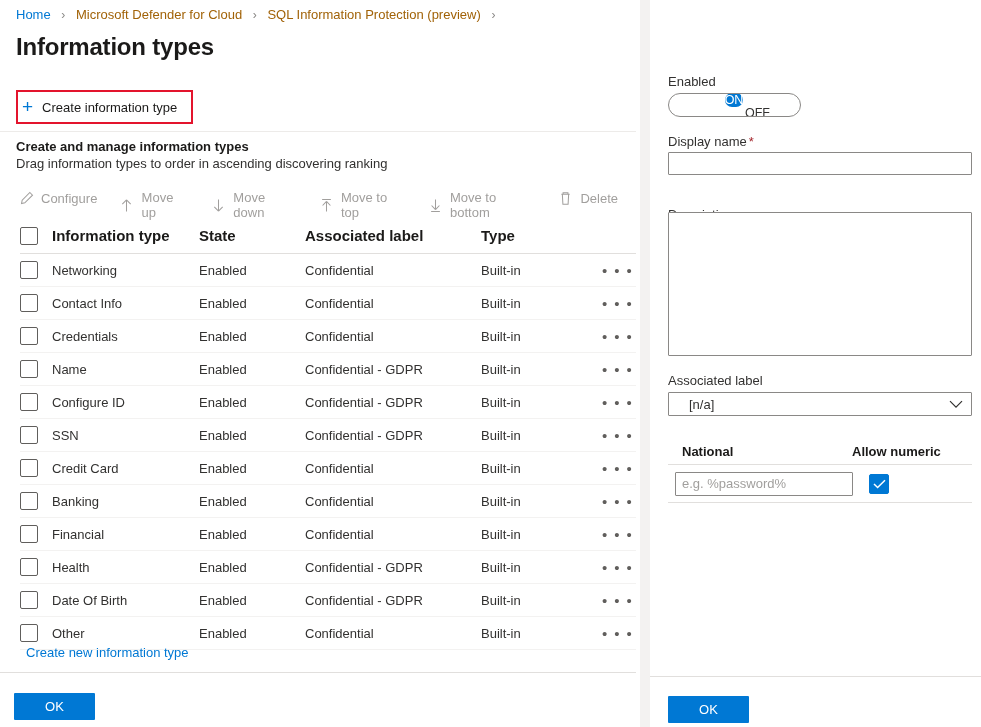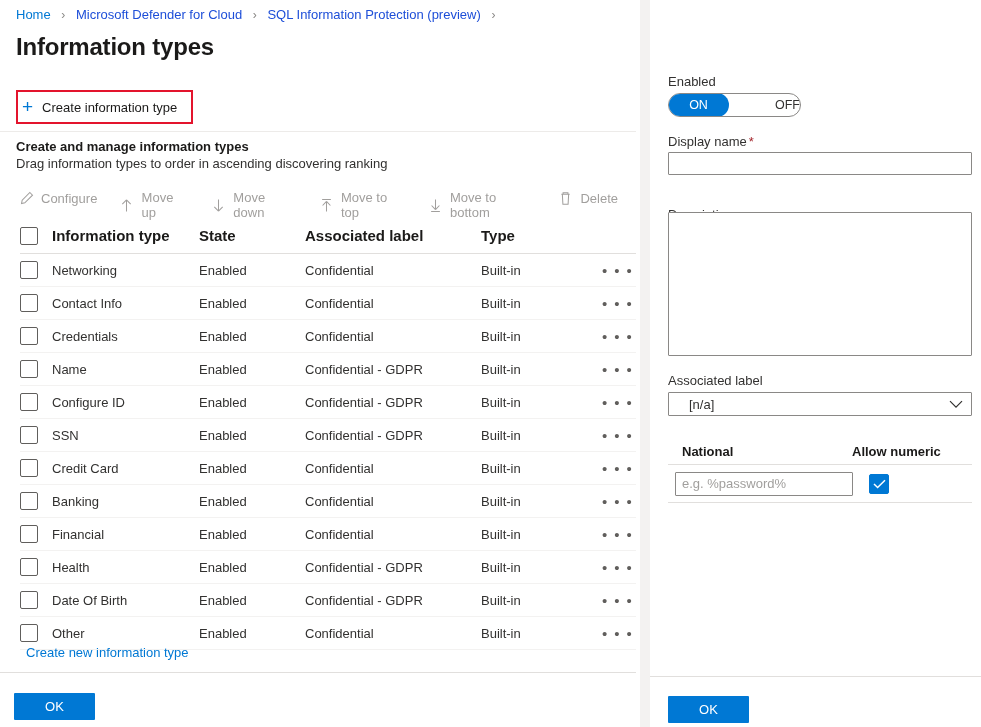--- a/index.html
+++ b/index.html
@@ -32,21 +32,21 @@
     background: #ffffff;
     overflow: hidden;
   }
 
   
   #breadcrumb {
     position: absolute; left: 16px; top: 7px;
     font-size: 13px; line-height: 16px;
     white-space: nowrap;
   }
-  #breadcrumb .crumb { color: #1d4ed8; cursor: pointer; }
+  #breadcrumb .crumb { color: #a16207; cursor: pointer; }
   #breadcrumb .crumb.home { color: #0078d4; }
   #breadcrumb .sep {
     color: #8a8886; margin: 0 7px; font-size: 12px;
   }
 
   #page-title {
     position: absolute; left: 16px; top: 33px;
     font-size: 24px; font-weight: 600; letter-spacing: -0.2px;
     color: #1b1a19;
   }
@@ -158,21 +158,21 @@
     font-size: 13px; color: #323130;
   }
   .req { color: #a4262c; margin-left: 2px; }
 
   #lbl-enabled { left: 18px; top: 74px; }
   #toggle {
     position: absolute; left: 18px; top: 93px;
     width: 133px; height: 24px;
     border: 1px solid #8a8886; border-radius: 13px;
     background: #ffffff; display: flex; align-items: center;
-    cursor: pointer; overflow: hidden;
+    cursor: pointer; overflow: hidden; flex-direction: column;
   }
   #toggle .seg {
     flex: 1 1 50%; height: 100%;
     display: flex; align-items: center; justify-content: center;
     font-size: 12.5px;
   }
   #toggle .seg.on {
     background: #0078d4; color: #ffffff;
     border-radius: 13px; margin: -1px 0 -1px -1px;
     height: calc(100% + 2px); font-weight: 400;

